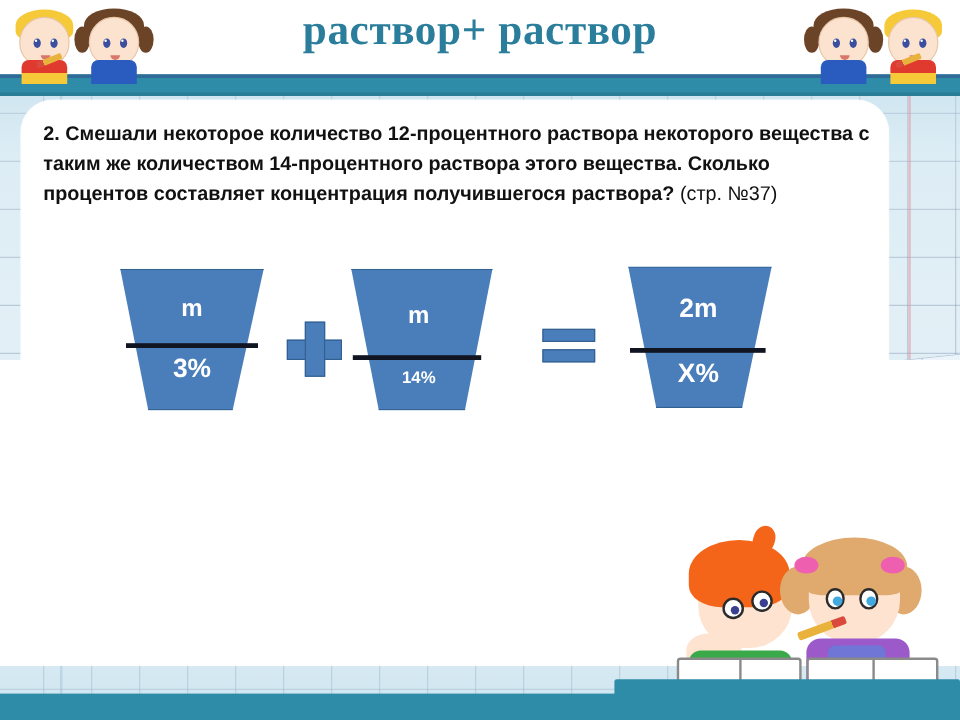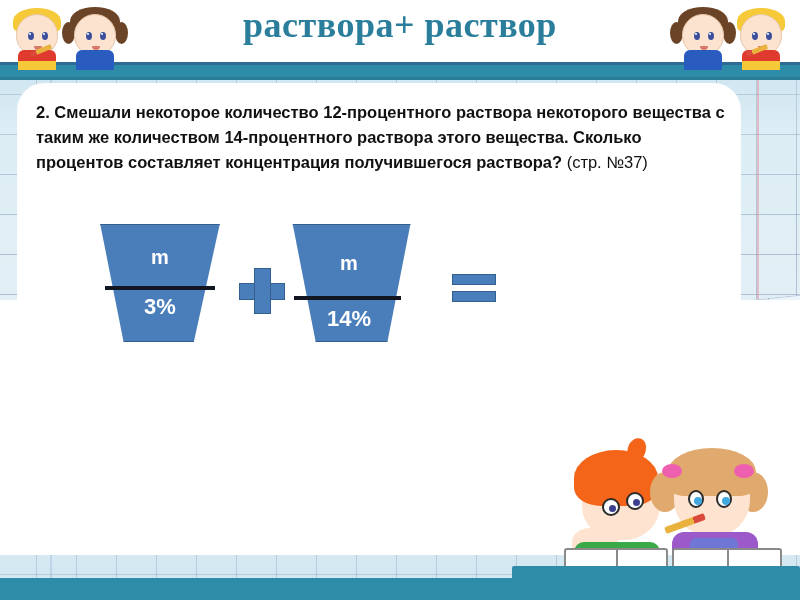--- a/index.html
+++ b/index.html
@@ -132,21 +132,21 @@
   #v1 .shape{clip-path:polygon(4% 0%, 96% 0%, 76% 100%, 22% 100%);}
   #v1 .divider{top:62px;width:84%;left:8%;}
   #v1 .lbl.top{top:22px;font-size:20px;}
   #v1 .lbl.bot{top:70px;font-size:22px;}
 
   
   #v2{left:285px;top:6px;width:128px;}
   #v2 .shape{clip-path:polygon(6% 0%, 98% 0%, 80% 100%, 24% 100%);}
   #v2 .divider{top:72px;width:84%;left:7%;}
   #v2 .lbl.top{top:28px;font-size:20px;}
-  #v2 .lbl.bot{top:82px;font-size:22px;}
+  #v2 .lbl.bot{top:82px;font-size:14px;}
 
   
   #v3{left:517px;top:4px;width:130px;}
   #v3 .shape{clip-path:polygon(5% 0%, 97% 0%, 78% 100%, 23% 100%);}
   #v3 .divider{top:68px;width:87%;left:6%;}
   #v3 .lbl.top{top:22px;font-size:22px;}
   #v3 .lbl.bot{top:76px;font-size:22px;}
 
   
   .plus{
@@ -261,21 +261,21 @@
   <div class="grid-tint"></div>
   <div class="margin-line r2"></div>
   <div class="margin-line r1"></div>
 
   <div class="window"></div>
 
   <div class="card"></div>
   <div class="card-lower"></div>
 
   <div class="top-band"></div>
-  <div class="slide-title">раствора+ раствор</div>
+  <div class="slide-title">раствор+ раствор</div>
   <div class="header-rule"></div>
 
   <div class="kid boy" style="left:6px;top:2px;">
     <div class="hair"></div>
     <div class="head"></div>
     <div class="eye" style="left:22px;top:30px;"></div>
     <div class="eye" style="left:36px;top:30px;"></div>
     <div class="mouth" style="left:28px;top:44px;"></div>
     <div class="body"></div>
     <div class="pencil" style="left:24px;top:46px;"></div>
@@ -335,20 +335,26 @@
       <div class="lbl top">m</div>
       <div class="divider"></div>
       <div class="lbl bot">14%</div>
     </div>
 
     <div class="equals">
       <i class="a"></i>
       <i class="b"></i>
     </div>
 
+    <div class="vessel" id="v3">
+      <div class="shape"></div>
+      <div class="lbl top">2m</div>
+      <div class="divider"></div>
+      <div class="lbl bot">X%</div>
+    </div>
 
   </div>
 
   <div class="scene">
     <div class="boy-head"></div>
     <div class="boy-hair"></div>
     <div class="boy-eye l"></div>
     <div class="boy-eye r"></div>
     <div class="boy-arm"></div>
     <div class="boy-shirt"></div>

